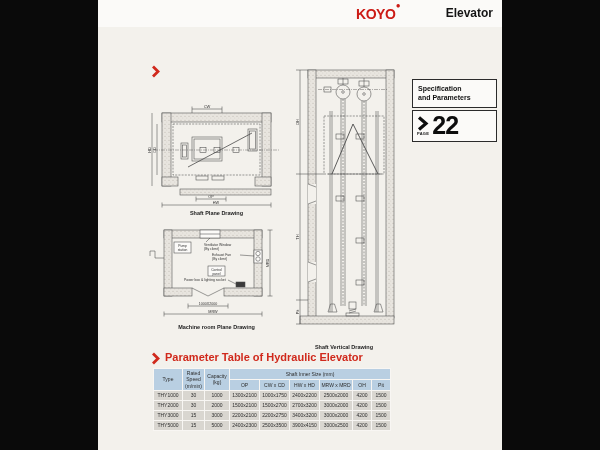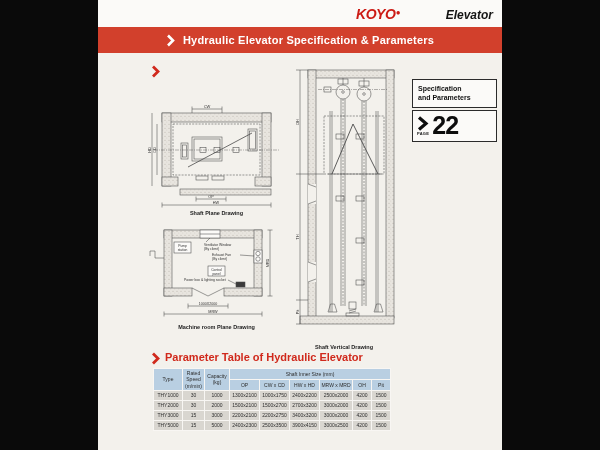--- a/index.html
+++ b/index.html
@@ -3,21 +3,21 @@
 <meta charset="utf-8">
 <style>
   * { margin:0; padding:0; box-sizing:border-box; }
   html,body { width:600px; height:450px; background:#0a0a0a; overflow:hidden;
               font-family:"Liberation Sans", sans-serif; }
   .stage { position:relative; width:600px; height:450px; background:#0a0a0a; }
   .page  { position:absolute; left:98px; top:0; width:404px; height:450px;
            background:#f3f1ec; }
   
   .logo-strip { position:absolute; left:0; top:0; width:404px; height:27px; background:#fbfaf8; }
-  .logo { position:absolute; top:6px; right:9px; display:flex; align-items:flex-end;font-style:italic; }
+  .logo { position:absolute; top:6px; right:9px; display:flex; align-items:flex-start; }
   .logo .brand { color:#cc1b15; font-weight:800; font-size:14px; letter-spacing:-0.5px; }
   .logo .dot { color:#cc1b15; font-size:8px; font-weight:800; position:relative; top:-5px; margin:0 1px 0 0.5px; }
   .logo .suffix { color:#141414; font-weight:700; font-size:12px;padding-left:44px; }
   .banner { position:absolute; left:0; top:27px; width:404px; height:26px; background:#d2402c;
             display:flex; align-items:center; justify-content:center; gap:8px; }
   .banner .txt { color:#ffffff; font-weight:700; font-size:11px; letter-spacing:0.2px; }
   
   .sec-title { position:absolute; display:flex; gap:5px; align-items:flex-start; }
   .sec-title .lines { color:#d0291c; font-weight:700; font-size:10.5px; line-height:1.18; }
   .param-title-text { color:#d0291c; font-weight:700; font-size:11px;text-align:center; }
@@ -48,26 +48,20 @@
  <div class="page">
 
   <div class="logo-strip">
     <div class="logo">
       <span class="brand">KOYO</span>
       <span class="dot">●</span>
       <span class="suffix">Elevator</span>
     </div>
   </div>
 
-  <div class="banner">
-    <svg width="9" height="13">
-      <polyline points="2,1.5 7,6.5 2,11.5" stroke="#ffffff" stroke-width="2.6" fill="none"></polyline>
-    </svg>
-    <span class="txt">Hydraulic Elevator Specification &amp; Parameters</span>
-  </div>
 
   <div class="sec-title" style="left:53px; top:64px;">
     <svg width="9" height="13" style="margin-top:1px">
       <polyline points="2,1.5 7,6.5 2,11.5" stroke="#d0291c" stroke-width="2.8" fill="none"></polyline>
     </svg>
   </div>
 
   <div class="spec-box">
     <div class="bx bx1">
       <div>Specification</div>

